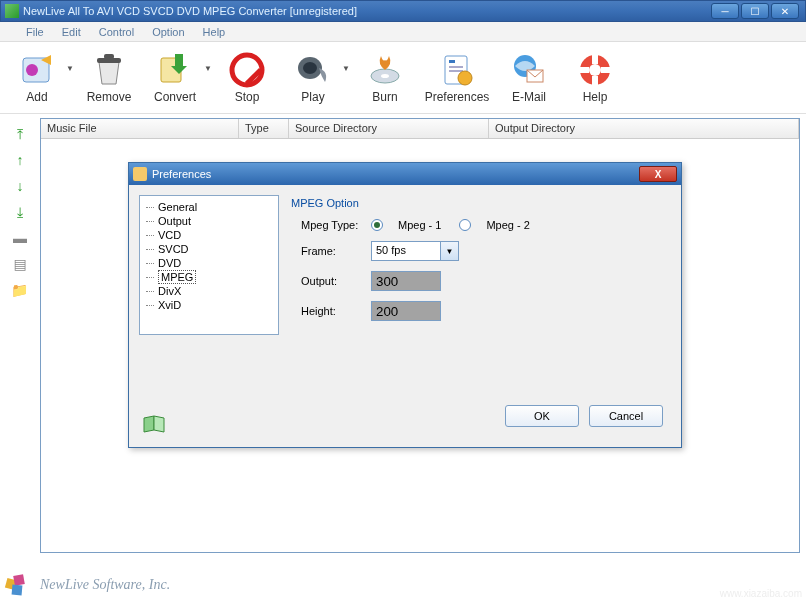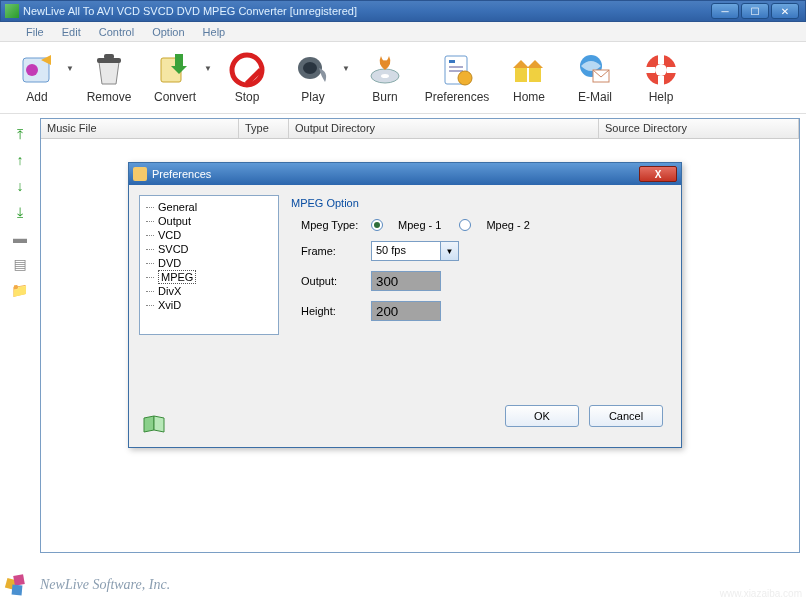--- a/index.html
+++ b/index.html
@@ -177,31 +177,20 @@
           <rect x="6" y="4" width="22" height="28" rx="2" fill="#fff" stroke="#6a9bd0"></rect>
           <rect x="10" y="8" width="6" height="3" fill="#3a78c2"></rect>
           <rect x="10" y="14" width="14" height="2" fill="#aac"></rect>
           <rect x="10" y="18" width="14" height="2" fill="#aac"></rect>
           <circle cx="26" cy="26" r="7" fill="#f0b030" stroke="#c08820"></circle>
         </svg>
     </div>
     <span class="tool-label">Preferences</span>
   </div>
 
-  <div class="tool-item">
-    <div class="tool-ico">
-      <svg width="36" height="36">
-          <rect x="4" y="16" width="12" height="14" fill="#f0d040"></rect>
-          <path d="M2 16 L10 8 L18 16 Z" fill="#e8a030"></path>
-          <rect x="18" y="16" width="12" height="14" fill="#f0d040"></rect>
-          <path d="M16 16 L24 8 L32 16 Z" fill="#e8a030"></path>
-        </svg>
-    </div>
-    <span class="tool-label">Home</span>
-  </div>
 
   <div class="tool-item">
     <div class="tool-ico">
       <svg width="36" height="36">
           <circle cx="14" cy="14" r="11" fill="#4a9de0"></circle>
           <path d="M4 14 Q14 4 24 14 Q14 24 4 14" fill="#fff" opacity="0.6"></path>
           <rect x="16" y="18" width="16" height="12" fill="#fff" stroke="#c86"></rect>
           <path d="M16 18 L24 25 L32 18" stroke="#c86" fill="none"></path>
         </svg>
     </div>
@@ -230,22 +219,22 @@
   <div class="side-ico" style="color:#2a9a2a">⤓</div>
   <div class="side-ico" style="color:#888">▬</div>
   <div class="side-ico" style="color:#888">▤</div>
   <div class="side-ico" style="color:#3a78c2">📁</div>
 </div>
 
 <div class="content-area">
   <div class="table-header">
     <div class="th th1">Music File</div>
     <div class="th th2">Type</div>
+    <div class="th th3">Source Directory</div>
     <div class="th th4">Output Directory</div>
-    <div class="th th3">Source Directory</div>
   </div>
 </div>
 
 <div class="dialog">
   <div class="dialog-title">
     <div class="d-ico"></div>
     <span>Preferences</span>
     <div class="dialog-close">X</div>
   </div>
   <div class="dialog-body">

